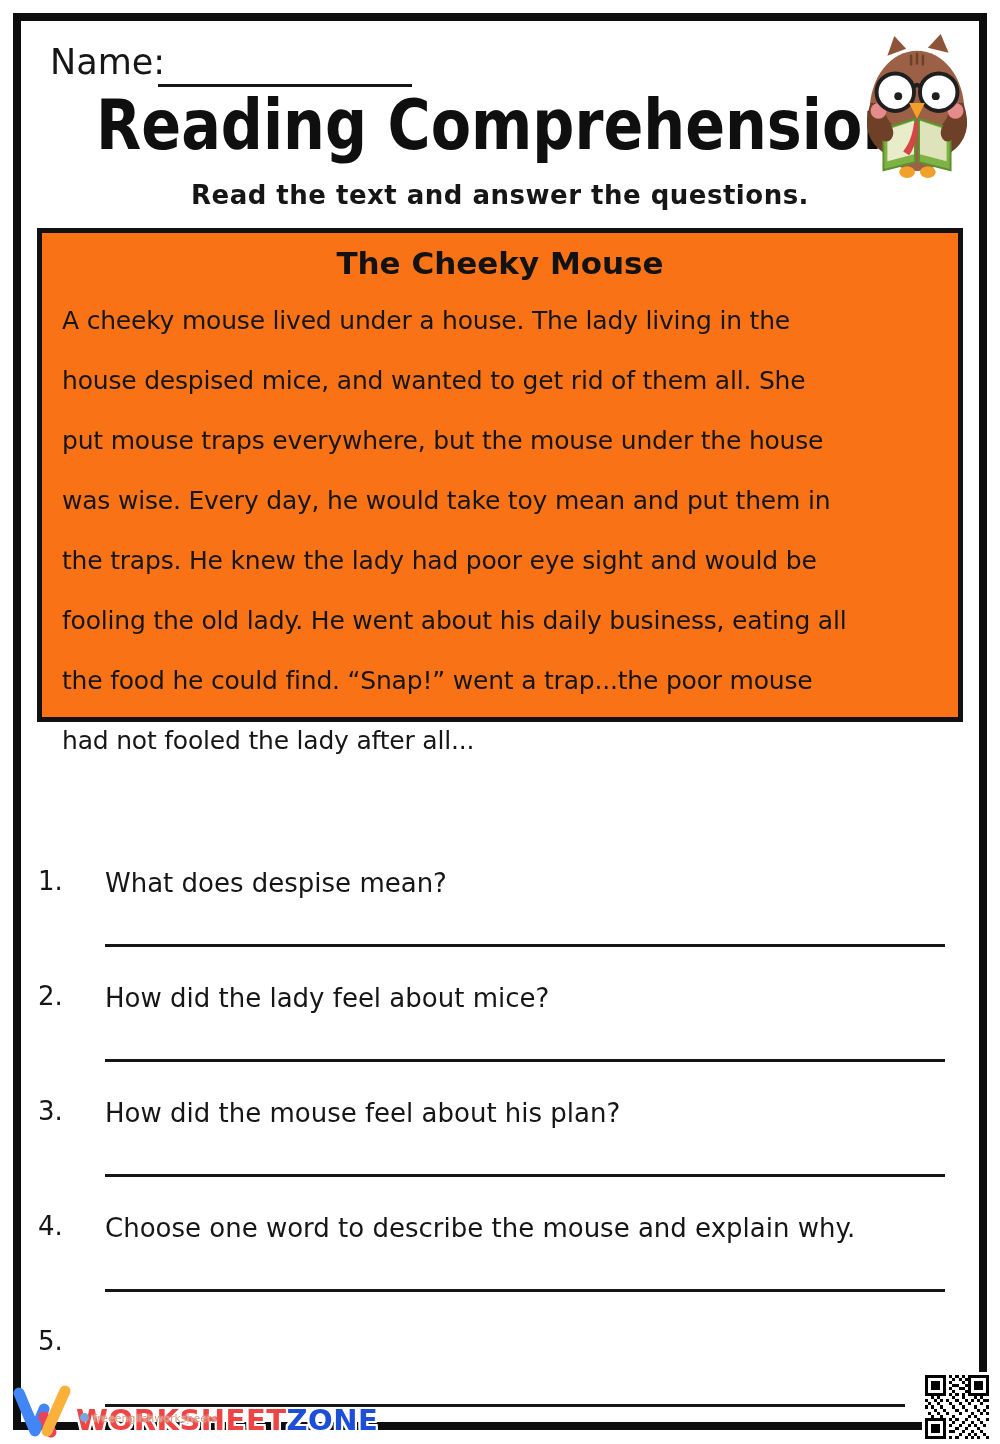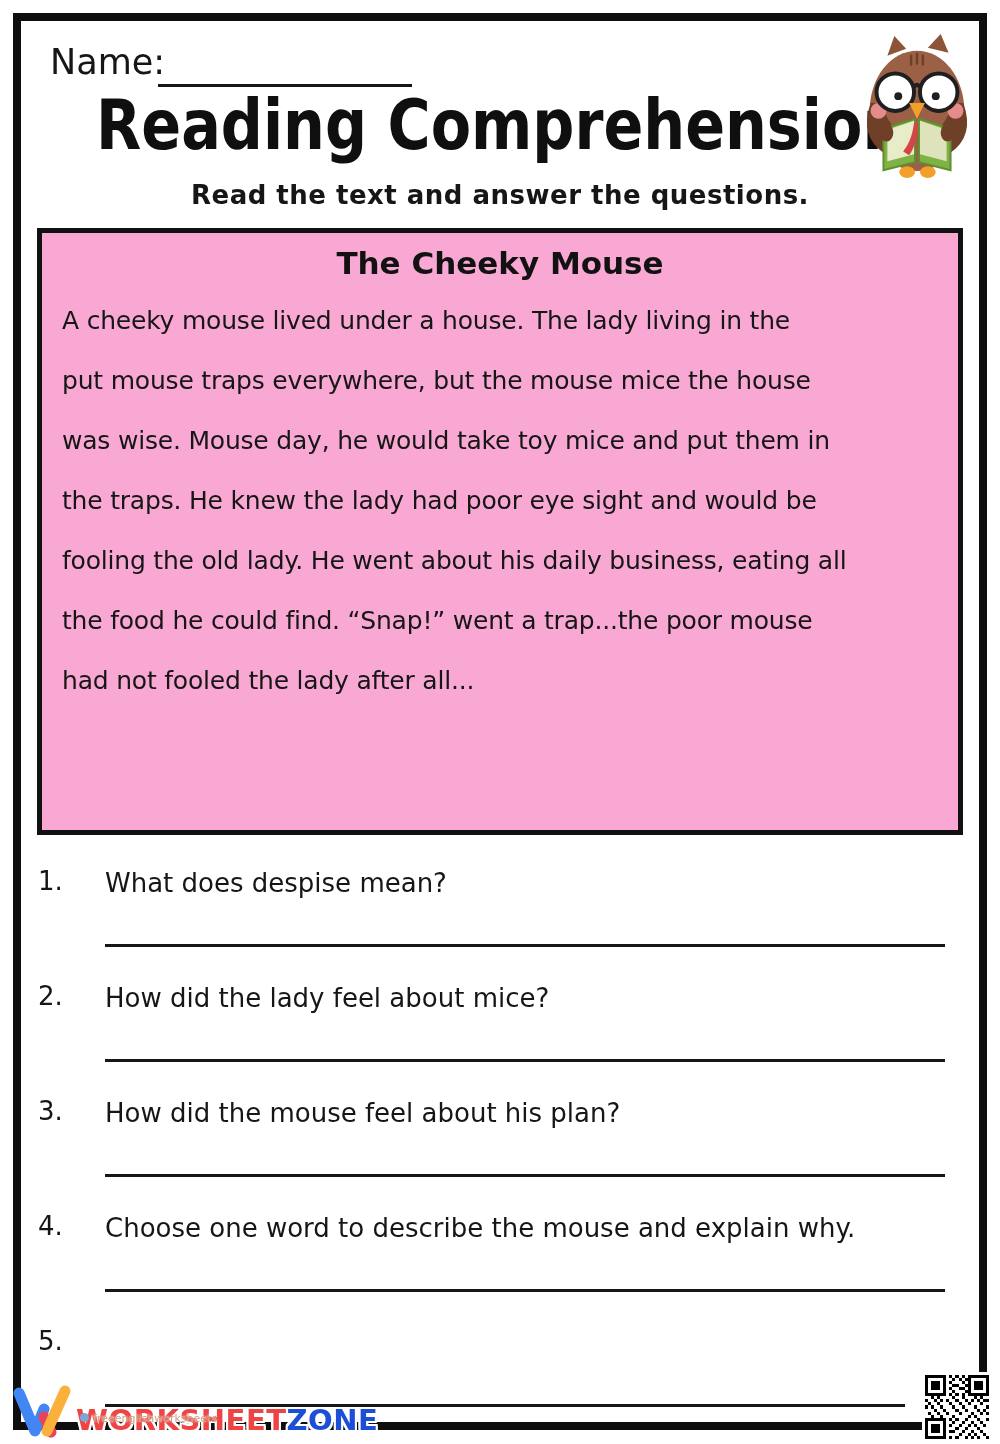--- a/index.html
+++ b/index.html
@@ -18,22 +18,22 @@
   .name-label{position:absolute;left:50px;top:42px;font-size:35px;z-index:2;}
   .name-line{position:absolute;left:158px;top:84px;width:254px;height:3px;background:#161616;z-index:2;}
   .title-wrap{position:absolute;left:0;top:84px;width:1000px;text-align:center;z-index:2;}
   .title{display:inline-block;margin:0;font-size:70px;font-weight:bold;color:#0f0f0f;
     white-space:nowrap;transform:scaleX(0.84);transform-origin:50% 50%;}
   .owl{position:absolute;left:856px;top:32px;width:122px;height:148px;z-index:3;}
   .subtitle{position:absolute;left:0;top:180px;width:1000px;text-align:center;
     font-size:26px;font-weight:bold;letter-spacing:.5px;z-index:2;}
 
   
-  .story-box{position:absolute;left:37px;top:228px;width:926px;height:607px;
-    border:5px solid #111;box-sizing:border-box;background:#f9a8d4;z-index:2;}
+  .story-box{position:absolute;left:37px;top:228px;width:926px;height:494px;
+    border:5px solid #111;box-sizing:border-box;background:#f97316;z-index:2;}
   .story-title{margin-top:12px;text-align:center;font-size:31px;font-weight:bold;color:#121212;}
   .story-lines{margin-top:10px;padding-left:20px;padding-right:4px;}
   .story-line{height:60px;line-height:60px;font-size:25px;white-space:nowrap;letter-spacing:-.2px;}
 
   
   .questions{position:absolute;left:0;top:856px;width:1000px;z-index:2;}
   .q-block{position:relative;height:115px;}
   .q-num{position:absolute;left:38px;top:10px;font-size:26px;}
   .q-text{position:absolute;left:105px;top:12px;font-size:26px;white-space:nowrap;}
   .answer-line{position:absolute;left:105px;top:88px;width:840px;height:3px;background:#161616;}
@@ -97,24 +97,25 @@
     <ellipse cx="71" cy="142" rx="8" ry="6" fill="#f2a029"></ellipse>
   </svg>
 
   <div class="subtitle">Read the text and answer the questions.</div>
 
   <div class="story-box">
     <div class="story-title">The Cheeky Mouse</div>
     <div class="story-lines">
   <div class="story-line">A cheeky mouse lived under a house. The lady living in the</div>
 
+  <div class="story-line">house despised mice, and wanted to get rid of them all. She</div>
 
-  <div class="story-line">put mouse traps everywhere, but the mouse mice the house</div>
+  <div class="story-line">put mouse traps everywhere, but the mouse under the house</div>
 
-  <div class="story-line">was wise. Mouse day, he would take toy mice and put them in</div>
+  <div class="story-line">was wise. Every day, he would take toy mean and put them in</div>
 
   <div class="story-line">the traps. He knew the lady had poor eye sight and would be</div>
 
 
   <div class="story-line">fooling the old lady. He went about his daily business, eating all</div>
 
   <div class="story-line">the food he could find. “Snap!” went a trap...the poor mouse</div>
 
   <div class="story-line">had not fooled the lady after all...</div>
 </div>

